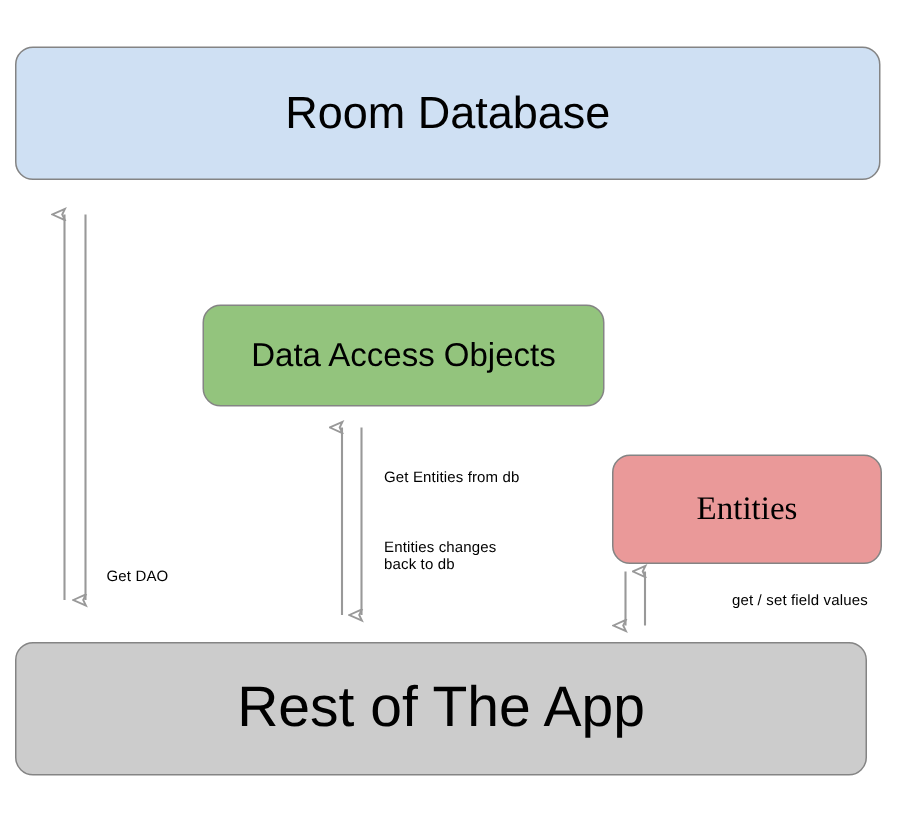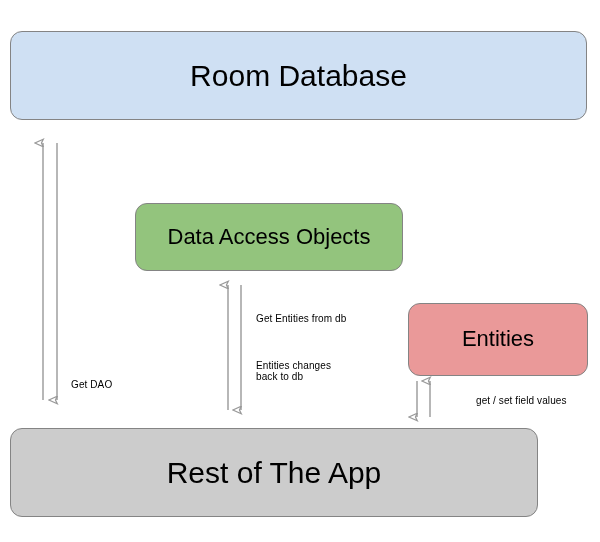--- a/index.html
+++ b/index.html
@@ -49,29 +49,30 @@
     align-items: center;
   }
 
   #node-entities {
     left: 408px;
     top: 303px;
     width: 180px;
     height: 73px;
     background: #ea9999;
     font-size: 22px;
+    font-family: Liberation Serif, serif;
   }
 
   #node-rest-of-the-app {
     left: 10px;
     top: 428px;
-    width: 528px;
+    width: 568px;
     height: 89px;
     background: #cccccc;
-    font-size: 30px;
+    font-size: 38px;
   }
 
   #arrow-layer {
     position: absolute;
     left: 0;
     top: 0;
     width: 600px;
     height: 542px;
     pointer-events: none;
   }
@@ -81,21 +82,21 @@
     color: #000000;
     font-size: 10px;
     line-height: 11px;
     white-space: pre-line;
     letter-spacing: 0.1px;
   }
 
   #label-get-dao { left: 71px; top: 379px; }
   #label-get-entities { left: 256px; top: 313px; }
   #label-persist-changes { left: 256px; top: 360px; }
-  #label-get-set-field-values { left: 428px; top: 395px; padding-left: 48px; }
+  #label-get-set-field-values { left: 440px; top: 395px; padding-left: 48px; }
 </style>
 </head>
 <body>
 
 <div id="canvas">
 
   <svg id="arrow-layer" viewBox="0 0 600 542" xmlns="http://www.w3.org/2000/svg">
     <defs>
       <marker id="arrowhead-up" markerWidth="8" markerHeight="8" refX="3" refY="6.2" orient="auto">
         <path d="M 3 0.4 L 0.3 6.4 L 3 5.1 L 5.7 6.4 Z" fill="none" stroke="#999999" stroke-width="0.9" stroke-linejoin="miter"></path>

